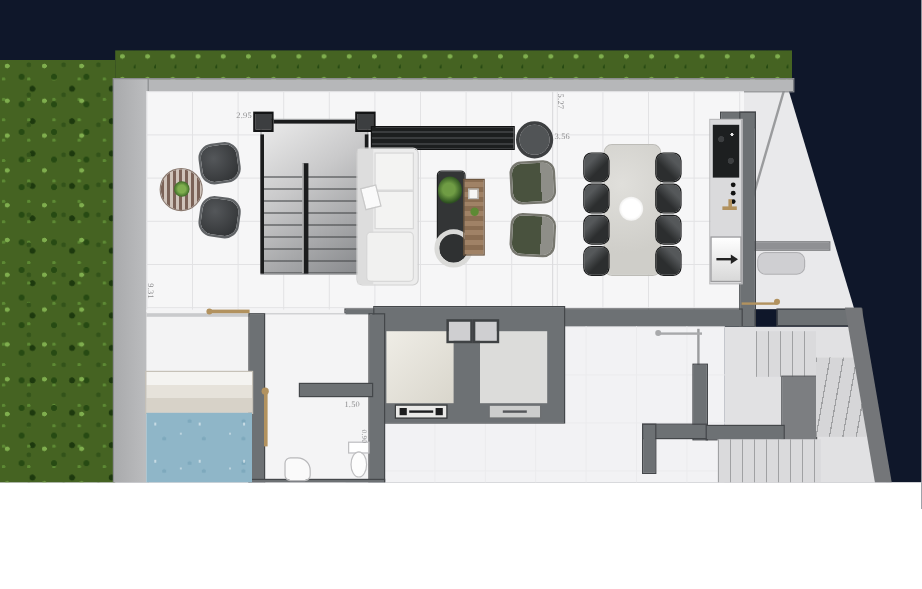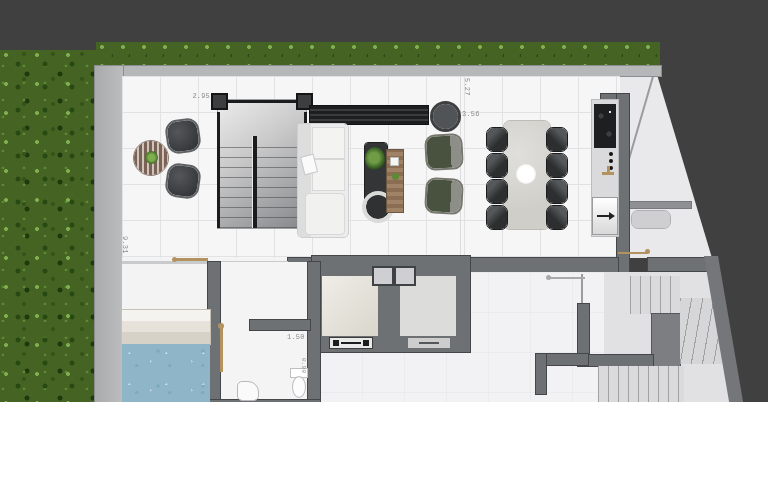--- a/index.html
+++ b/index.html
@@ -1,17 +1,17 @@
 <!DOCTYPE html>
 <html><head>
 <meta charset="utf-8">
 <style>
   html,body{margin:0;padding:0;background:#fff;}
-  .plan{position:relative;width:768px;height:402px;background:#404040;overflow:hidden;
-        font-family:Liberation Mono, monospace;}
+  .plan{position:relative;width:768px;height:402px;background:#0f172a;overflow:hidden;
+        font-family:Liberation Serif, serif;}
   .abs{position:absolute;}
   
   .w{position:absolute;background:#6d7174;outline:1px solid #44474a;}
   .lw{position:absolute;background:#b6b7b9;outline:1px solid #8b8c8f;}
   
   .grass{position:absolute;background-color:#456322;
     background-image:
       radial-gradient(circle 4px at 6px 5px,#7fae4e 0 45%,transparent 55%),
       radial-gradient(circle 5px at 18px 14px,#274a13 0 45%,transparent 55%),
       radial-gradient(circle 3px at 12px 22px,#8fbc5e 0 45%,transparent 55%),

